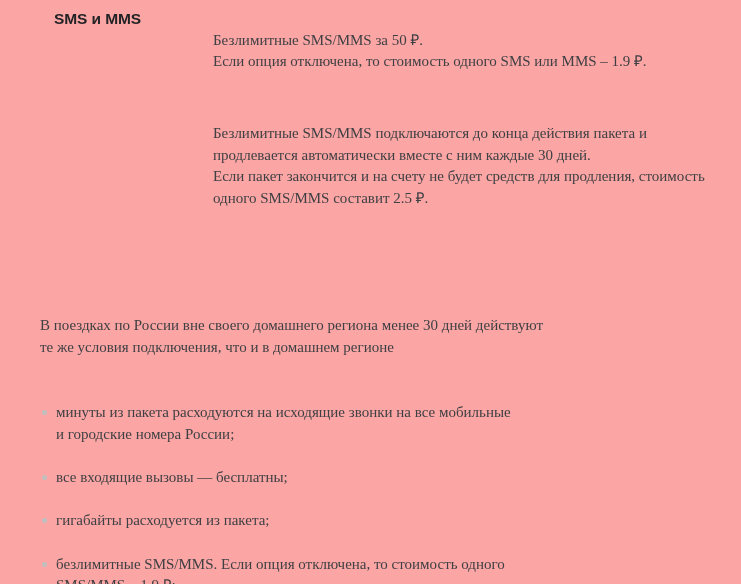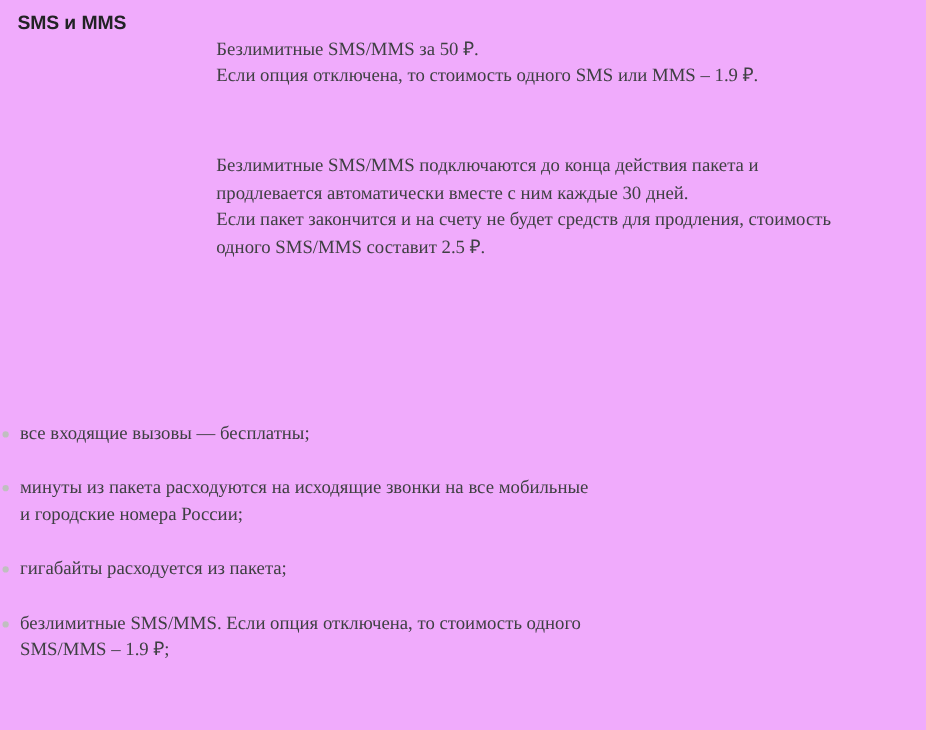--- a/index.html
+++ b/index.html
@@ -7,25 +7,26 @@
   body {
     width: 741px;
     height: 584px;
     overflow: hidden;
     font-family: "Liberation Sans", "DejaVu Sans", sans-serif;
   }
   .page {
     position: relative;
     width: 741px;
     height: 584px;
-    background: #f0abfc;
+    background: #fca5a5;
     padding-top: 8px;
     color: #3f4043;
     font-size: 15px;
     line-height: 21.7px;
+    padding-left: 40px;
   }
   .row {
     display: flex;
     align-items: flex-start;
   }
   .row + .row {
     margin-top: 62px;
   }
   .label-col {
     width: 173px;
@@ -82,24 +83,26 @@
 Если опция отключена, то стоимость одного SMS или MMS – 1.9 ₽.</p>
       <p>Безлимитные SMS/MMS подключаются до конца действия пакета и
 продлевается автоматически вместе с ним каждые 30 дней.
 Если пакет закончится и на счету не будет средств для продления, стоимость
 одного SMS/MMS составит 2.5 ₽.</p>
     </div>
   </section>
 
   <section class="row">
     <div class="content-col">
+      <p>В поездках по России вне своего домашнего региона менее 30 дней действуют
+те же условия подключения, что и в домашнем регионе</p>
       <ul class="bullet-list">
-        <li>все входящие вызовы — бесплатны;</li>
         <li>минуты из пакета расходуются на исходящие звонки на все мобильные
 и городские номера России;</li>
+        <li>все входящие вызовы — бесплатны;</li>
         <li>гигабайты расходуется из пакета;</li>
         <li>безлимитные SMS/MMS. Если опция отключена, то стоимость одного
 SMS/MMS – 1.9 ₽;</li>
         
       </ul>
       
     </div>
   </section>
 
 </div>

